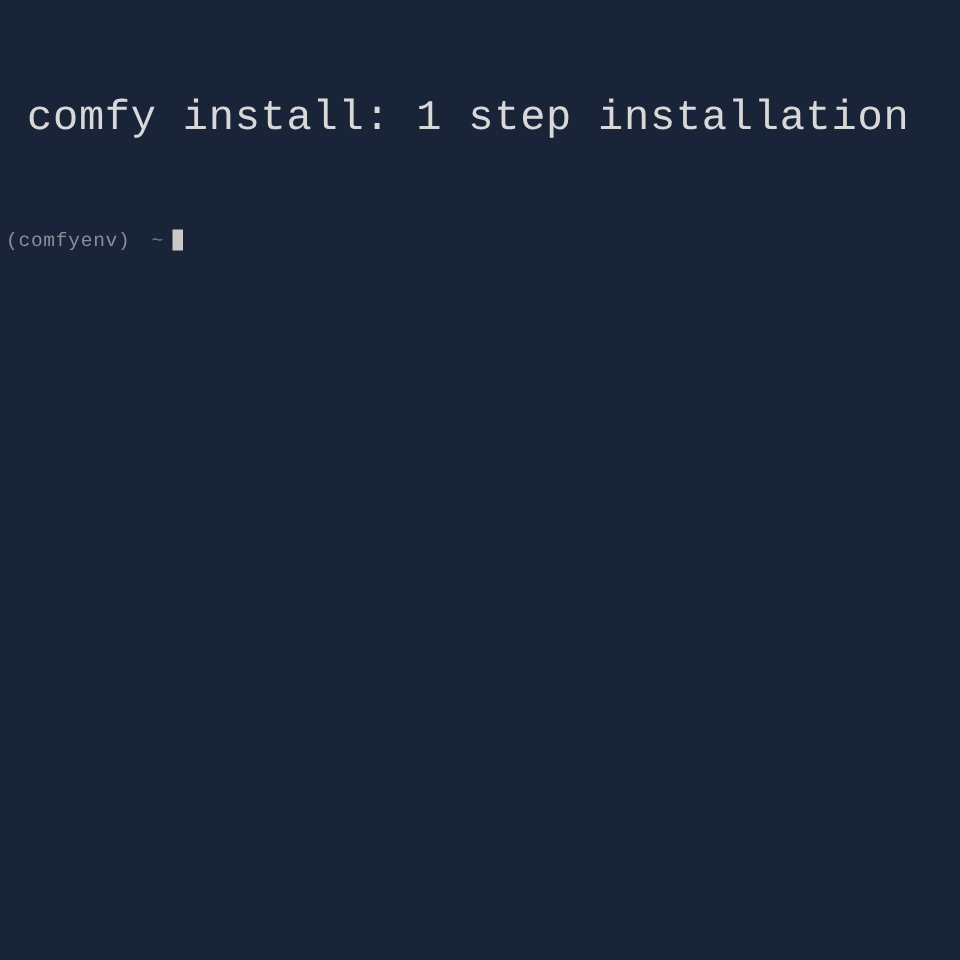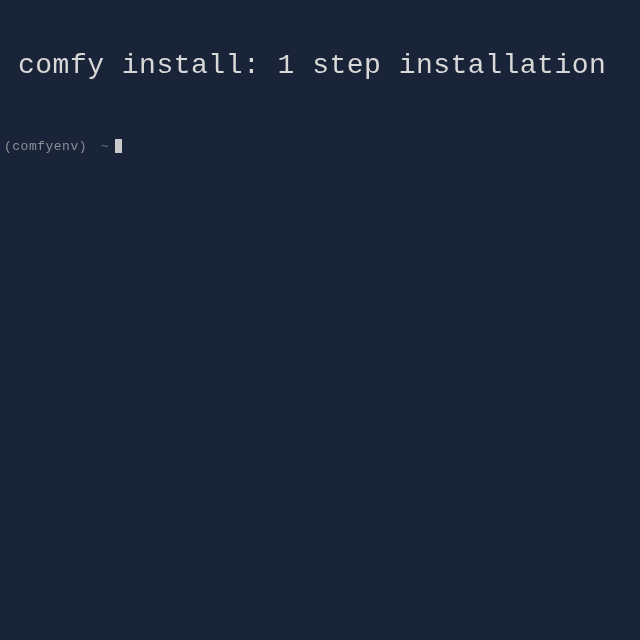--- a/index.html
+++ b/index.html
@@ -11,21 +11,21 @@
       width: 640px;
       height: 640px;
       background: #1a2438;
       font-family: 'Courier New', Courier, monospace;
       overflow: hidden;
     }
     .heading {
       color: #d8d8d8;
       font-size: 28px;
       font-weight: normal;
-      padding: 50px 0 0 18px;
+      padding: 64px 0 0 18px;
       letter-spacing: 0.5px;
     }
     .terminal-line {
       display: flex;
       align-items: flex-end;
       padding: 58px 0 0 4px;
       font-size: 13px;
       line-height: 1;
     }
     .env-name {

